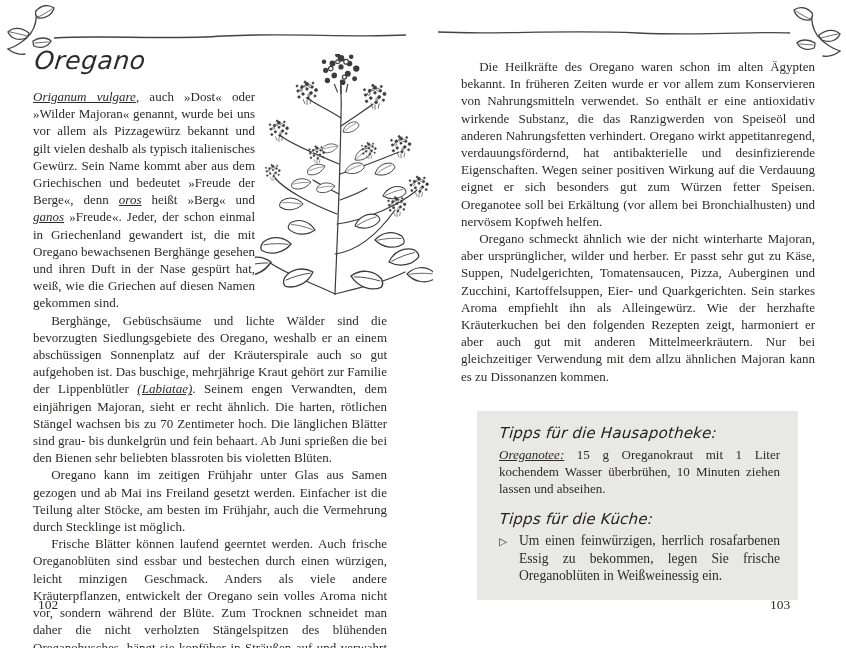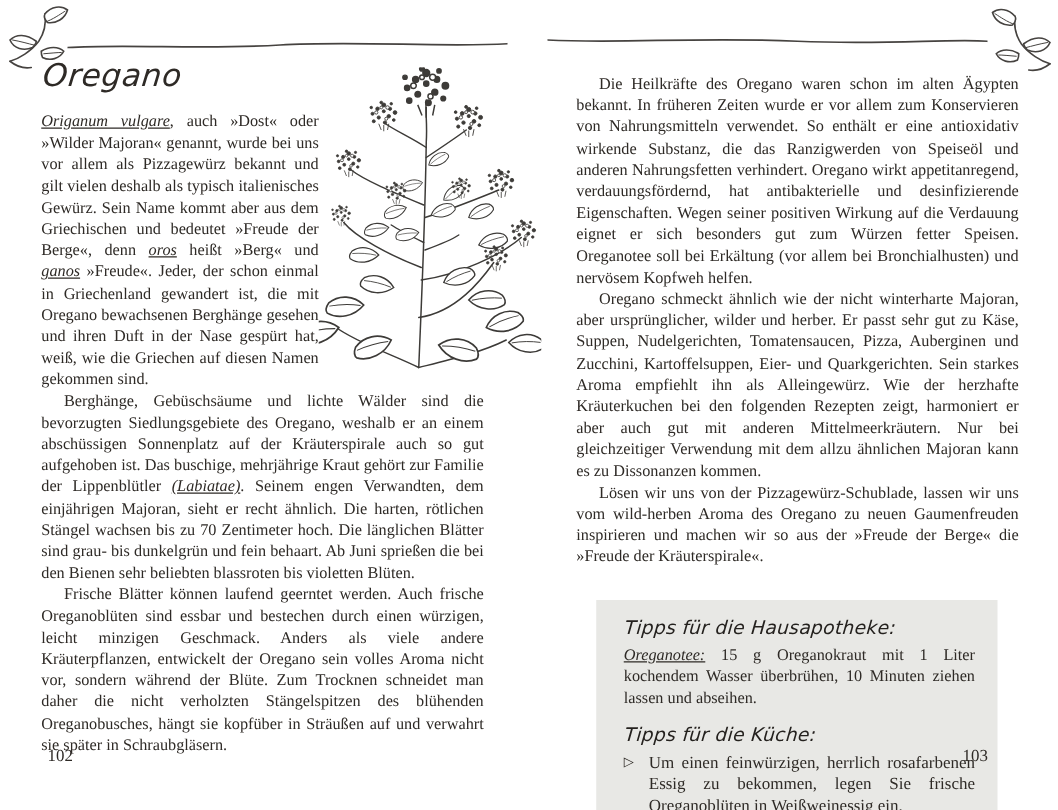--- a/index.html
+++ b/index.html
@@ -150,27 +150,27 @@
       <use href="#fc" transform="translate(62,100) scale(.75)"></use>
       <use href="#fc" transform="translate(114,96) scale(.7)"></use>
       <use href="#fc" transform="translate(164,132) scale(.9)"></use>
       <use href="#fc" transform="translate(18,118) scale(.7)"></use>
       <use href="#fc" transform="translate(142,152) scale(.85)"></use>
     </svg>
   </figure>
 
   <p class="noindent"><em>Origanum vulgare</em><span>, auch »Dost« oder »Wilder Majoran« genannt, wurde bei uns vor allem als Pizzagewürz bekannt und gilt vielen deshalb als typisch italienisches Gewürz. Sein Name kommt aber aus dem Griechischen und bedeutet »Freude der Berge«, denn </span><em>oros</em><span> heißt »Berg« und </span><em>ganos</em><span> »Freude«. Jeder, der schon einmal in Griechenland gewandert ist, die mit Oregano bewachsenen Berghänge gesehen und ihren Duft in der Nase gespürt hat, weiß, wie die Griechen auf diesen Namen gekommen sind.</span></p>
   <p><span>Berghänge, Gebüschsäume und lichte Wälder sind die bevorzugten Siedlungsgebiete des Oregano, weshalb er an einem abschüssigen Sonnenplatz auf der Kräuterspirale auch so gut aufgehoben ist. Das buschige, mehrjährige Kraut gehört zur Familie der Lippenblütler </span><em>(Labiatae)</em><span>. Seinem engen Verwandten, dem einjährigen Majoran, sieht er recht ähnlich. Die harten, rötlichen Stängel wachsen bis zu 70 Zentimeter hoch. Die länglichen Blätter sind grau- bis dunkelgrün und fein behaart. Ab Juni sprießen die bei den Bienen sehr beliebten blassroten bis violetten Blüten.</span></p>
+  <p>Oregano kann im zeitigen Frühjahr unter Glas aus Samen gezogen und ab Mai ins Freiland gesetzt werden. Einfacher ist die Teilung alter Stöcke, am besten im Frühjahr, auch die Vermehrung durch Stecklinge ist möglich.</p>
   <p>Frische Blätter können laufend geerntet werden. Auch frische Oreganoblüten sind essbar und bestechen durch einen würzigen, leicht minzigen Geschmack. Anders als viele andere Kräuterpflanzen, entwickelt der Oregano sein volles Aroma nicht vor, sondern während der Blüte. Zum Trocknen schneidet man daher die nicht verholzten Stängelspitzen des blühenden Oreganobusches, hängt sie kopfüber in Sträußen auf und verwahrt sie später in Schraubgläsern.</p>
 </main>
 
 <main class="page page-right">
   <p>Die Heilkräfte des Oregano waren schon im alten Ägypten bekannt. In früheren Zeiten wurde er vor allem zum Konservieren von Nahrungsmitteln verwendet. So enthält er eine antioxidativ wirkende Substanz, die das Ranzigwerden von Speiseöl und anderen Nahrungsfetten verhindert. Oregano wirkt appetitanregend, verdauungsfördernd, hat antibakterielle und desinfizierende Eigenschaften. Wegen seiner positiven Wirkung auf die Verdauung eignet er sich besonders gut zum Würzen fetter Speisen. Oreganotee soll bei Erkältung (vor allem bei Bronchialhusten) und nervösem Kopfweh helfen.</p>
   <p>Oregano schmeckt ähnlich wie der nicht winterharte Majoran, aber ursprünglicher, wilder und herber. Er passt sehr gut zu Käse, Suppen, Nudelgerichten, Tomatensaucen, Pizza, Auberginen und Zucchini, Kartoffelsuppen, Eier- und Quarkgerichten. Sein starkes Aroma empfiehlt ihn als Alleingewürz. Wie der herzhafte Kräuterkuchen bei den folgenden Rezepten zeigt, harmoniert er aber auch gut mit anderen Mittelmeerkräutern. Nur bei gleichzeitiger Verwendung mit dem allzu ähnlichen Majoran kann es zu Dissonanzen kommen.</p>
-  <p>Lösen wir uns von der Pizzagewürz-Schublade, lassen wir uns vom wild-herben Aroma des Oregano zu neuen Gaumenfreuden inspirieren und machen wir so aus der »Freude der Berge« die »Freude der Kräuterspirale«.</p>
 
   <section class="tipbox">
     <h2 class="tip-heading">Tipps für die Hausapotheke:</h2>
     <p class="tip-item"><em>Oreganotee:</em><span> 15 g Oreganokraut mit 1 Liter kochendem Wasser überbrühen, 10 Minuten ziehen lassen und abseihen.</span></p>
 
     <h2 class="tip-heading second">Tipps für die Küche:</h2>
     <ul class="tip-list">
       <li><span class="tri">▷</span><span>Um einen feinwürzigen, herrlich rosafarbenen Essig zu bekommen, legen Sie frische Oreganoblüten in Weißweinessig ein.</span></li>
 
     </ul>

